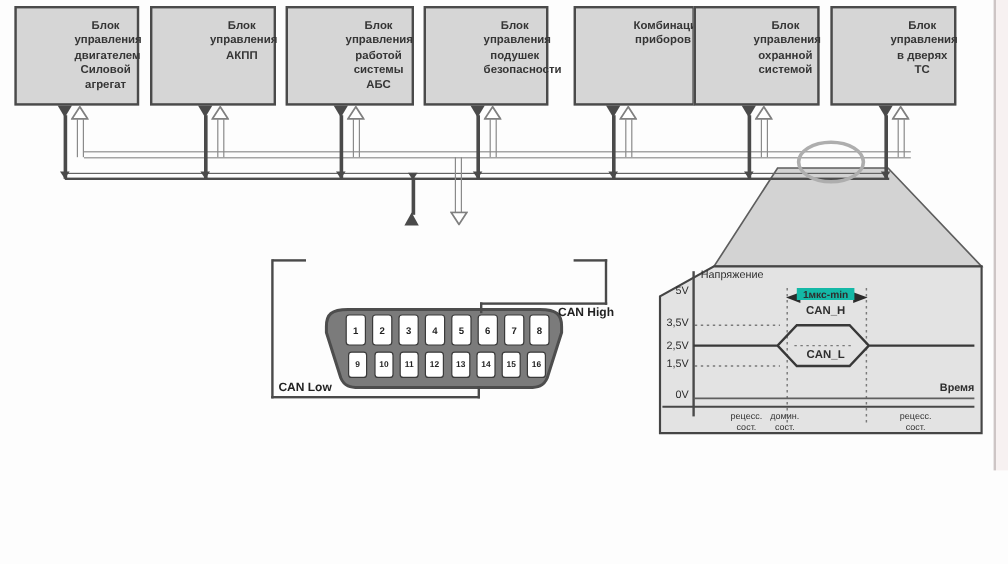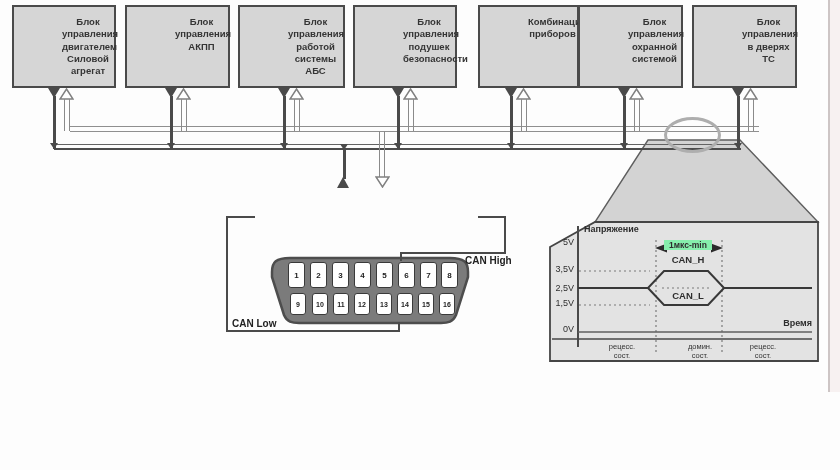--- a/index.html
+++ b/index.html
@@ -251,33 +251,33 @@
   <div class="pin pin-b" style="left:333px;top:293px;width:16px;height:22px">11</div>
   <div class="pin pin-b" style="left:354px;top:293px;width:16px;height:22px">12</div>
   <div class="pin pin-b" style="left:376px;top:293px;width:16px;height:22px">13</div>
   <div class="pin pin-b" style="left:397px;top:293px;width:16px;height:22px">14</div>
   <div class="pin pin-b" style="left:418px;top:293px;width:16px;height:22px">15</div>
   <div class="pin pin-b" style="left:439px;top:293px;width:16px;height:22px">16</div>
 
 
   <div id="mag"></div>
 
-  <div class="wf-label" style="left:584px;top:224px;font-size:9px;font-weight:700">Напряжение</div>
+  <div class="wf-label" style="left:584px;top:224px;font-size:9px;font-weight:400">Напряжение</div>
   <div class="wf-label tick" style="top:237px">5V</div>
   <div class="wf-label tick" style="top:264px">3,5V</div>
   <div class="wf-label tick" style="top:283px">2,5V</div>
   <div class="wf-label tick" style="top:298px">1,5V</div>
   <div class="wf-label tick" style="top:324px">0V</div>
-  <div class="wf-label" style="left:664px;top:240px;width:48px;text-align:center;font-size:8.5px;font-weight:700;background:#86efac">1мкс-min</div>
+  <div class="wf-label" style="left:664px;top:240px;width:48px;text-align:center;font-size:8.5px;font-weight:700;background:#14b8a6">1мкс-min</div>
   <div class="wf-label" style="left:660px;top:254px;width:56px;text-align:center;font-size:9.5px;font-weight:700">CAN_H</div>
   <div class="wf-label" style="left:660px;top:290px;width:56px;text-align:center;font-size:9.5px;font-weight:700">CAN_L</div>
   <div class="wf-label" style="left:766px;top:318px;width:46px;text-align:right;font-size:9px;font-weight:700">Время</div>
   <div class="wf-label state" style="left:592px">рецесс.
 сост.</div>
-  <div class="wf-label state" style="left:670px">домин.
+  <div class="wf-label state" style="left:624px">домин.
 сост.</div>
   <div class="wf-label state" style="left:733px">рецесс.
 сост.</div>
 
   <div id="edge-line"></div>
   <div id="edge-strip"></div>
 
 
 </div>
 

